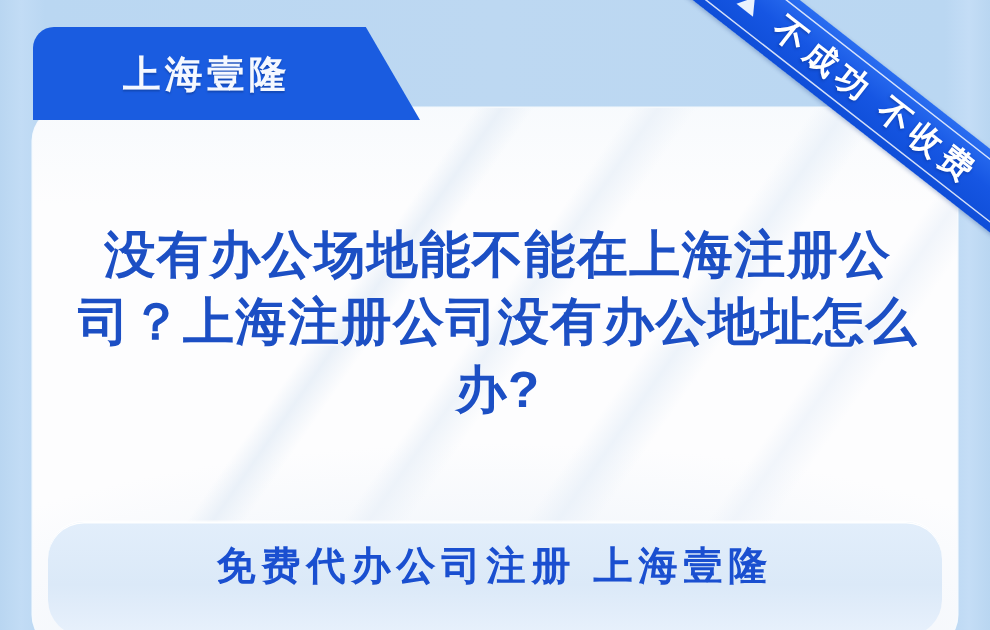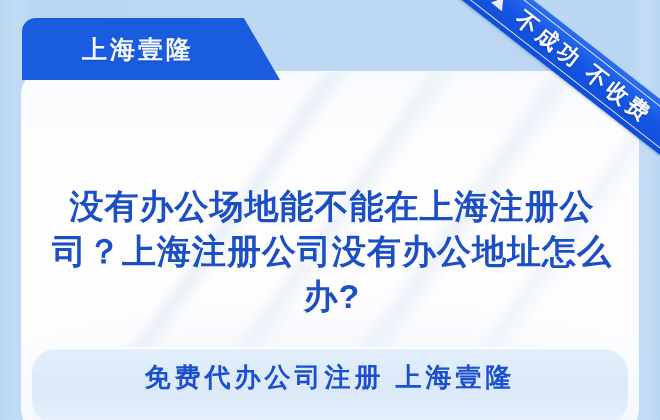--- a/index.html
+++ b/index.html
@@ -147,21 +147,20 @@
     left: 48px;
     right: 44px;
     top: 148px;
     text-align: center;
     color: #1c4fc4;
     font-size: 34px;
     line-height: 1.32;
     font-weight: bold;
     letter-spacing: 1px;
     text-shadow: 0 1px 0 rgba(255,255,255,.6);
-    margin-top: 36px;
   }
 
   
   .bottom-bar {
     position: absolute;
     left: 32px;
     width: 596px;
     top: 348px;
     height: 76px;
     border-radius: 24px;

